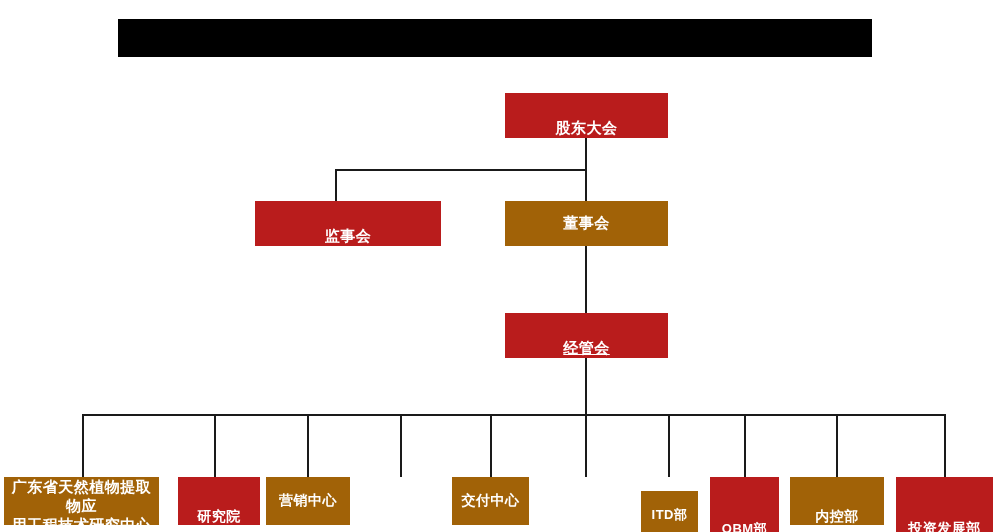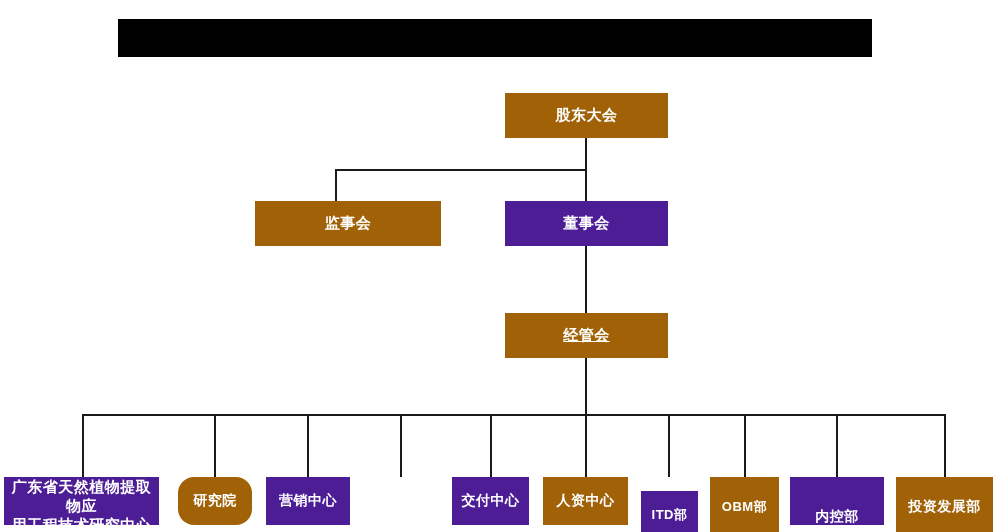--- a/index.html
+++ b/index.html
@@ -33,22 +33,22 @@
     display: flex;
     align-items: center;
     justify-content: center;
     text-align: center;
     color: #ffffff;
     font-weight: bold;
     line-height: 1.25;
     letter-spacing: 0.5px;
     z-index: 3;
   }
-  .node.primary { background: #a16207; }
-  .node.secondary { background: #4c1d95; }
+  .node.primary { background: #b91c1c; align-items: flex-end; }
+  .node.secondary { background: #a16207; }
   .node .node-label {
     display: block;
     padding: 0 4px;
     white-space: pre-line;
   }
   .fs-15 { font-size: 15px; }
   .fs-14 { font-size: 14px; }
   .fs-13 { font-size: 13px; }
   .fs-11 { font-size: 15px; margin-top: 11px; }
   .connector {
@@ -103,31 +103,28 @@
   </div>
 
   <div class="node primary" style="left:505px; top:313px; width:163px; height:45px;text-decoration:underline;">
     <span class="node-label fs-15">经管会</span>
   </div>
 
   <div class="node secondary" style="left:4px; top:477px; width:155px; height:48px;">
     <span class="node-label fs-11">广东省天然植物提取物应
 用工程技术研究中心</span>
   </div>
-  <div class="node primary" style="left:178px; top:477px; width:74px; height:48px;border-radius:16px;">
+  <div class="node primary" style="left:178px; top:477px; width:82px; height:48px;">
     <span class="node-label fs-14">研究院</span>
   </div>
   <div class="node secondary" style="left:266px; top:477px; width:84px; height:48px;">
     <span class="node-label fs-14">营销中心</span>
   </div>
   <div class="node secondary" style="left:452px; top:477px; width:77px; height:48px;">
     <span class="node-label fs-14">交付中心</span>
-  </div>
-  <div class="node primary" style="left:543px; top:477px; width:85px; height:48px;">
-    <span class="node-label fs-14">人资中心</span>
   </div>
   <div class="node secondary" style="left:641px; top:491px; width:57px; height:48px;">
     <span class="node-label fs-13">ITD部</span>
   </div>
   <div class="node primary" style="left:710px; top:477px; width:69px; height:60px;">
     <span class="node-label fs-13">OBM部</span>
   </div>
   <div class="node secondary" style="left:790px; top:477px; width:94px; height:48px;align-items:flex-end;">
     <span class="node-label fs-14">内控部</span>
   </div>

